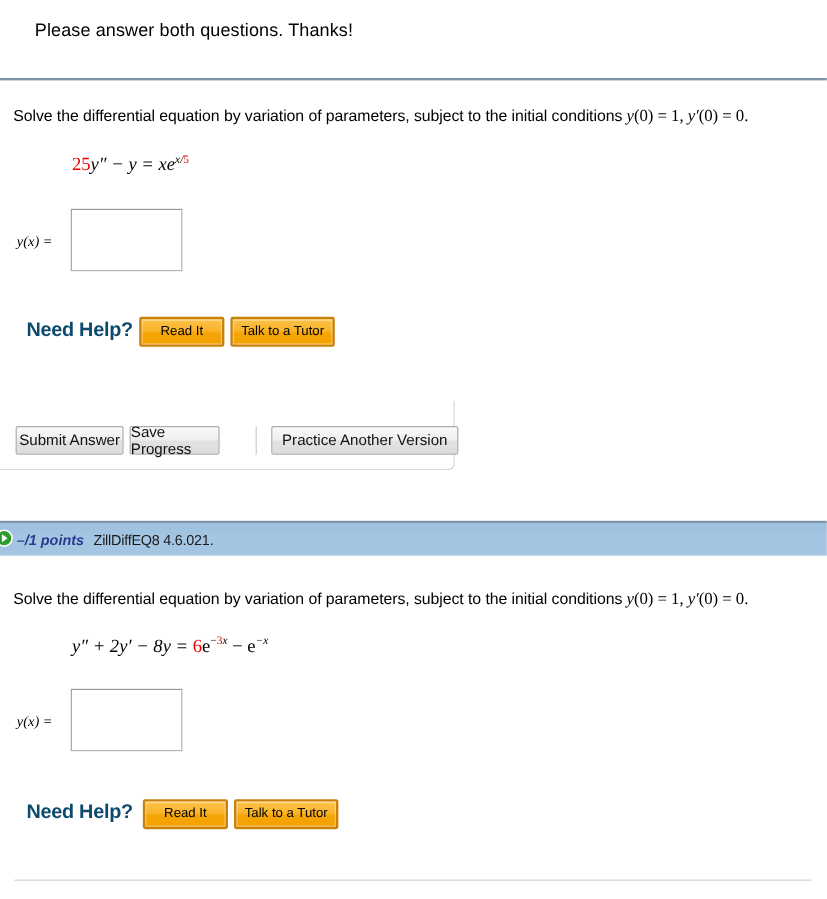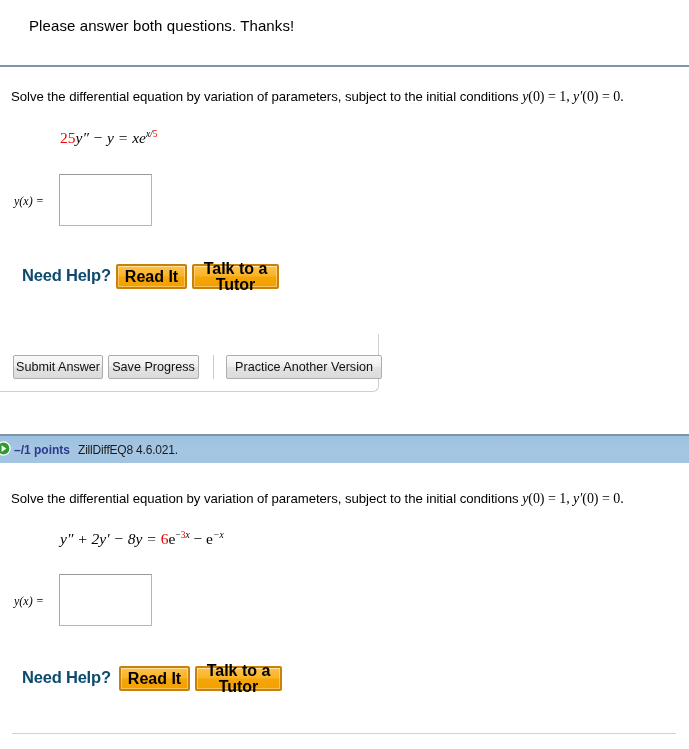--- a/index.html
+++ b/index.html
@@ -83,22 +83,22 @@
     font-family: "Liberation Sans", sans-serif;
     letter-spacing: -0.2px;
   }
   .obtn {
     position: absolute;
     box-sizing: border-box;
     background: linear-gradient(to bottom, #fcc24a 0%, #f9b42b 45%, #f5a506 55%, #f3a100 100%);
     border: 2px solid #c8820c;
     border-radius: 2px;
     color: #000;
-    font-weight: bold;
-    font-size: 16px;
+    font-weight: normal;
+    font-size: 11px;
     font-family: "Liberation Sans", sans-serif;
     text-align: center;
     line-height: 1;
     display: flex;
     align-items: center;
     justify-content: center;
     box-shadow: inset 0 1px 0 #ffe2a0, inset 0 0 0 1px rgba(255,255,255,.35);
     cursor: pointer;
   }
 
@@ -177,30 +177,30 @@
 
 <div class="ans-label" style="left:14px; top:194px;"><span>y</span><span>(x) =</span></div>
 <input class="ans-box" type="text" style="left: 59px; top: 174px; width: 93px; height: 52px;" placeholder="">
 
 <div class="needhelp" style="left:22px; top:266px;">Need Help?</div>
 <div class="obtn" style="left:116px; top:264px; width:71px; height:25px;">Read It</div>
 <div class="obtn" style="left:192px; top:264px; width:87px; height:25px;">Talk to a Tutor</div>
 
 <div class="panel-border" style="left:-1px; top:334px; width:380px; height:58px; border-bottom-right-radius:6px;"></div>
 <div class="gbtn" style="left:13px; top:355px; width:90px; height:24px;">Submit Answer</div>
-<div class="gbtn" style="left:108px; top:355px; width:91px; height:24px;">Save Progress</div>
+<div class="gbtn" style="left:108px; top:355px; width:75px; height:24px;">Save Progress</div>
 <div class="vdiv" style="left:213px; top:355px; height:24px;"></div>
 <div class="gbtn" style="left:226px; top:355px; width:156px; height:24px;">Practice Another Version</div>
 
 <div class="bluebar" style="top:434px; height:27px;">
   <svg class="arrow-icon" style="left:-4px; top:5px;" viewBox="0 0 16 16">
     <circle cx="8" cy="8" r="7" fill="#2e9b2e" stroke="#ffffff" stroke-width="1.4"></circle>
     <path d="M6 4.4 L11 8 L6 11.6 Z" fill="#ffffff"></path>
   </svg>
-  <span class="pts" style="left:14px; top:7px;">–/1 points</span>
+  <span class="pts" style="left:14px; top:7px;font-style:italic;">–/1 points</span>
   <span class="qid" style="left:78px; top:7px;">ZillDiffEQ8 4.6.021.</span>
 </div>
 
 <div class="qtext" style="left:11px; top:491px;"><span>Solve the differential equation by variation of parameters, subject to the initial conditions </span><span class="mi">y</span><span class="mn">(0) = 1, </span><span class="mi">y</span><span class="mi">′</span><span class="mn">(0) = 0.</span></div>
 
 <div class="eq" style="left:60px; top:530px;"><span style="font-style:italic">y″ + 2y′ − 8y = </span><span class="red">6</span><span>e</span><sup><span>−</span><span class="red"><span class="red">3</span></span><span style="font-style:italic">x</span></sup><span> − </span><span>e</span><sup style="font-style:italic">−x</sup></div>
 
 <div class="ans-label" style="left:14px; top:594px;"><span>y</span><span>(x) =</span></div>
 <input class="ans-box" type="text" style="left: 59px; top: 574px; width: 93px; height: 52px;" placeholder="">
 

